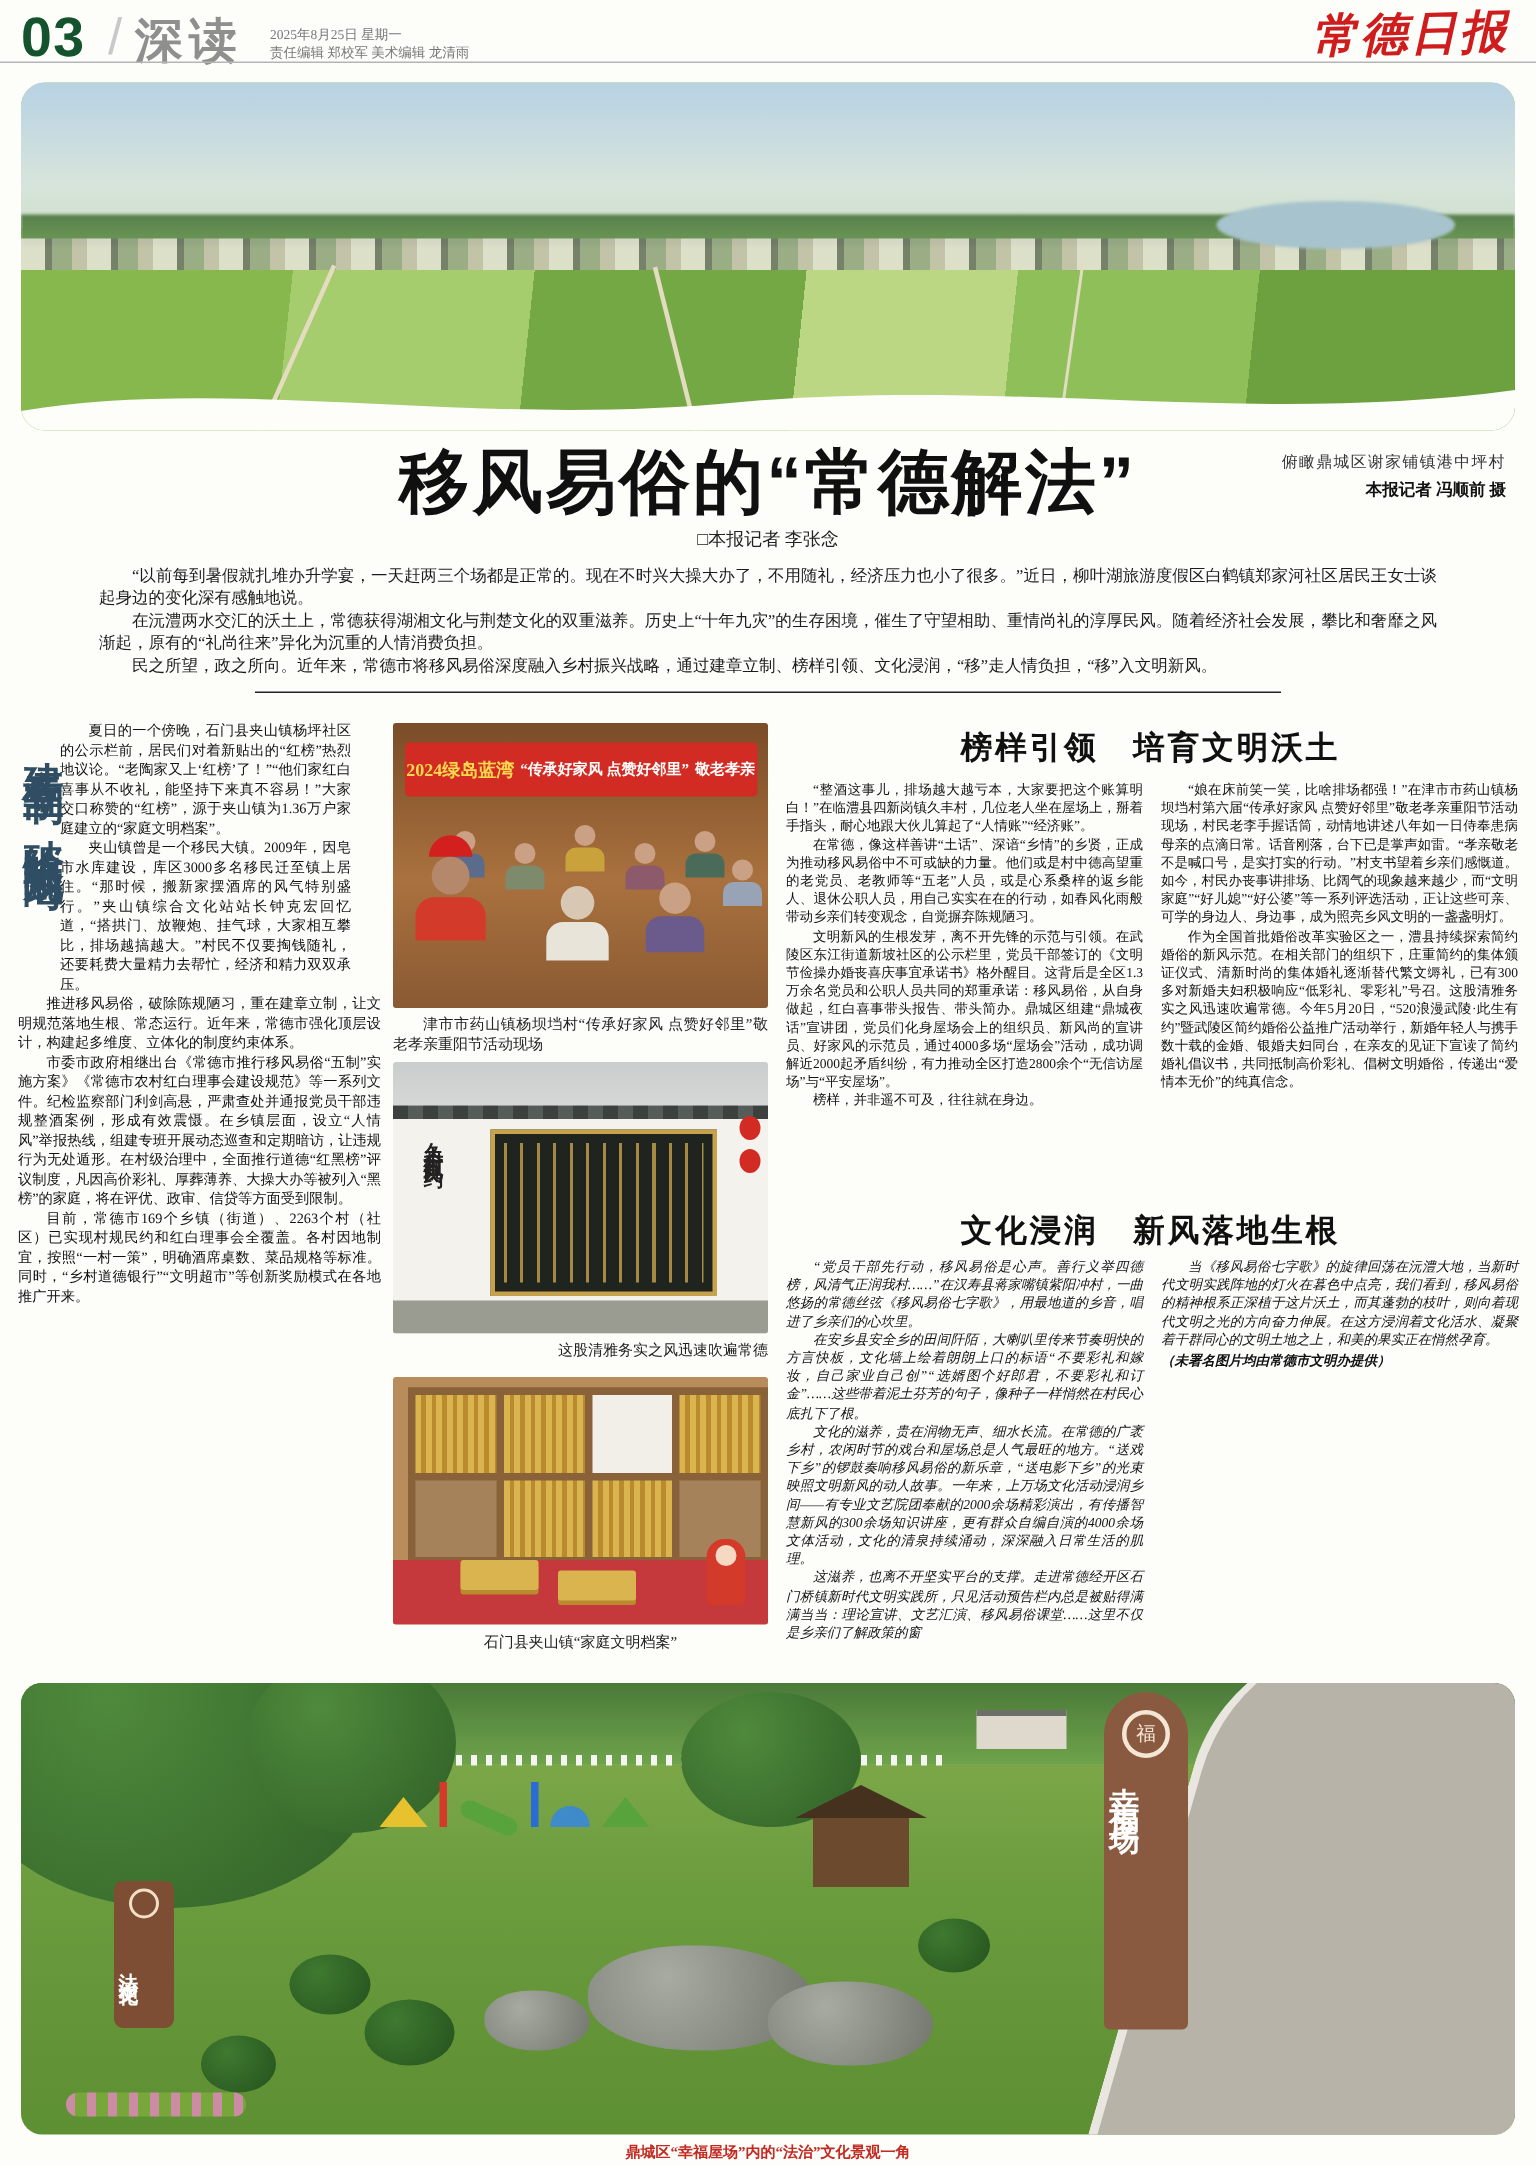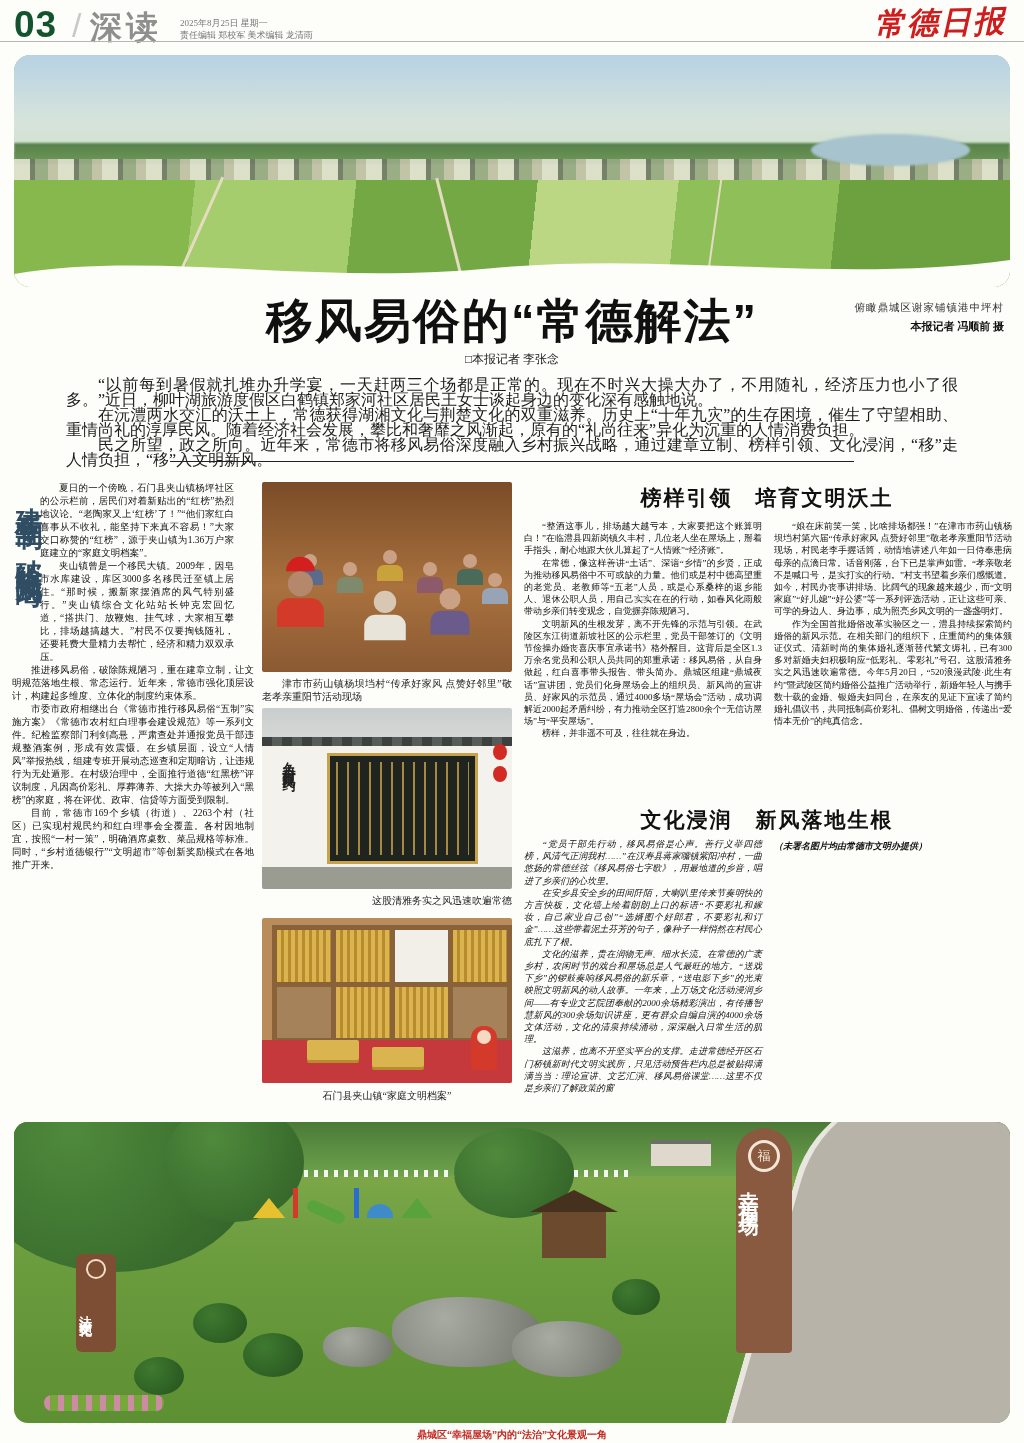--- a/index.html
+++ b/index.html
@@ -39,21 +39,21 @@
   .hero-cap .loc{font-size:10.5px;color:#333;letter-spacing:1px;}
   .hero-cap .credit{font-size:11px;font-weight:700;color:#111;margin-top:4px;}
 
   
   .headline{left:0;top:290px;width:1024px;text-align:center;
             font-family:"Liberation Sans",sans-serif;font-weight:900;
             font-size:47px;letter-spacing:2px;color:#101010;}
   .byline{left:0;top:351px;width:1024px;text-align:center;font-size:12px;color:#222;}
 
   
-  .intro{left:66px;top:377px;width:892px;font-size:16px;line-height:15px;
+  .intro{left:66px;top:377px;width:892px;font-size:11px;line-height:15px;
          color:#1c1c1c;text-align:justify;font-family:Liberation Serif, serif;}
   .intro p{margin:0;text-indent:2em;}
   .introrule{left:170px;top:461px;width:684px;border-top:1.5px solid #222;height:0;}
 
   
   .sec1{left:12px;top:482px;width:242px;}
   .vtitle{position:absolute;left:0;top:4px;writing-mode:vertical-rl;
           font-size:27px;font-weight:700;color:#2f4d63;letter-spacing:5px;line-height:34px;
           font-family:"Liberation Sans",sans-serif;}
   .sec1 .narrow{margin-left:28px;width:194px;}
@@ -202,20 +202,25 @@
     <p>夹山镇曾是一个移民大镇。2009年，因皂市水库建设，库区3000多名移民迁至镇上居住。“那时候，搬新家摆酒席的风气特别盛行。”夹山镇综合文化站站长钟克宏回忆道，“搭拱门、放鞭炮、挂气球，大家相互攀比，排场越搞越大。”村民不仅要掏钱随礼，还要耗费大量精力去帮忙，经济和精力双双承压。</p>
   </div>
   <div class="wide bodytext">
     <p>推进移风易俗，破除陈规陋习，重在建章立制，让文明规范落地生根、常态运行。近年来，常德市强化顶层设计，构建起多维度、立体化的制度约束体系。</p>
     <p>市委市政府相继出台《常德市推行移风易俗“五制”实施方案》《常德市农村红白理事会建设规范》等一系列文件。纪检监察部门利剑高悬，严肃查处并通报党员干部违规整酒案例，形成有效震慑。在乡镇层面，设立“人情风”举报热线，组建专班开展动态巡查和定期暗访，让违规行为无处遁形。在村级治理中，全面推行道德“红黑榜”评议制度，凡因高价彩礼、厚葬薄养、大操大办等被列入“黑榜”的家庭，将在评优、政审、信贷等方面受到限制。</p>
     <p>目前，常德市169个乡镇（街道）、2263个村（社区）已实现村规民约和红白理事会全覆盖。各村因地制宜，按照“一村一策”，明确酒席桌数、菜品规格等标准。同时，“乡村道德银行”“文明超市”等创新奖励模式在各地推广开来。</p>
   </div>
 </div>
 
 <div class="abs photo ph1">
+  <div class="banner">
+    <span class="y">2024绿岛蓝湾</span>
+    <span class="w">“传承好家风 点赞好邻里”</span>
+    <span class="w">敬老孝亲</span>
+  </div>
   <div class="person p1" style="left:14%;top:38%">
       <div class="head"></div>
       <div class="torso"></div>
     </div>
   <div class="person p2" style="left:30%;top:42%">
       <div class="head"></div>
       <div class="torso"></div>
     </div>
   <div class="person p3" style="left:46%;top:36%">
       <div class="head"></div>
@@ -295,20 +300,21 @@
 
 <div class="abs sech h-sec3">文化浸润　新风落地生根</div>
 <div class="abs rcols b-sec3">
   <div class="rcol bodytext">
     <p>“党员干部先行动，移风易俗是心声。善行义举四德榜，风清气正润我村……”在汉寿县蒋家嘴镇紫阳冲村，一曲悠扬的常德丝弦《移风易俗七字歌》，用最地道的乡音，唱进了乡亲们的心坎里。</p>
     <p>在安乡县安全乡的田间阡陌，大喇叭里传来节奏明快的方言快板，文化墙上绘着朗朗上口的标语“不要彩礼和嫁妆，自己家业自己创”“选婿图个好郎君，不要彩礼和订金”……这些带着泥土芬芳的句子，像种子一样悄然在村民心底扎下了根。</p>
     <p>文化的滋养，贵在润物无声、细水长流。在常德的广袤乡村，农闲时节的戏台和屋场总是人气最旺的地方。“送戏下乡”的锣鼓奏响移风易俗的新乐章，“送电影下乡”的光束映照文明新风的动人故事。一年来，上万场文化活动浸润乡间——有专业文艺院团奉献的2000余场精彩演出，有传播智慧新风的300余场知识讲座，更有群众自编自演的4000余场文体活动，文化的清泉持续涌动，深深融入日常生活的肌理。</p>
     <p>这滋养，也离不开坚实平台的支撑。走进常德经开区石门桥镇新时代文明实践所，只见活动预告栏内总是被贴得满满当当：理论宣讲、文艺汇演、移风易俗课堂……这里不仅是乡亲们了解政策的窗</p>
   </div>
   <div class="rcol bodytext">
+    <p>当《移风易俗七字歌》的旋律回荡在沅澧大地，当新时代文明实践阵地的灯火在暮色中点亮，我们看到，移风易俗的精神根系正深植于这片沃土，而其蓬勃的枝叶，则向着现代文明之光的方向奋力伸展。在这方浸润着文化活水、凝聚着干群同心的文明土地之上，和美的果实正在悄然孕育。</p>
     <p class="credit-note">（未署名图片均由常德市文明办提供）</p>
   </div>
 </div>
 
 <div class="abs bphoto">
   <div class="backband"></div>
   <div class="bfence"></div>
   <div class="building" style="left:64%;top:6%;width:60px;height:22px;"></div>
   <div class="building" style="left:84%;top:5%;width:46px;height:20px;"></div>
   <div class="road"></div>

